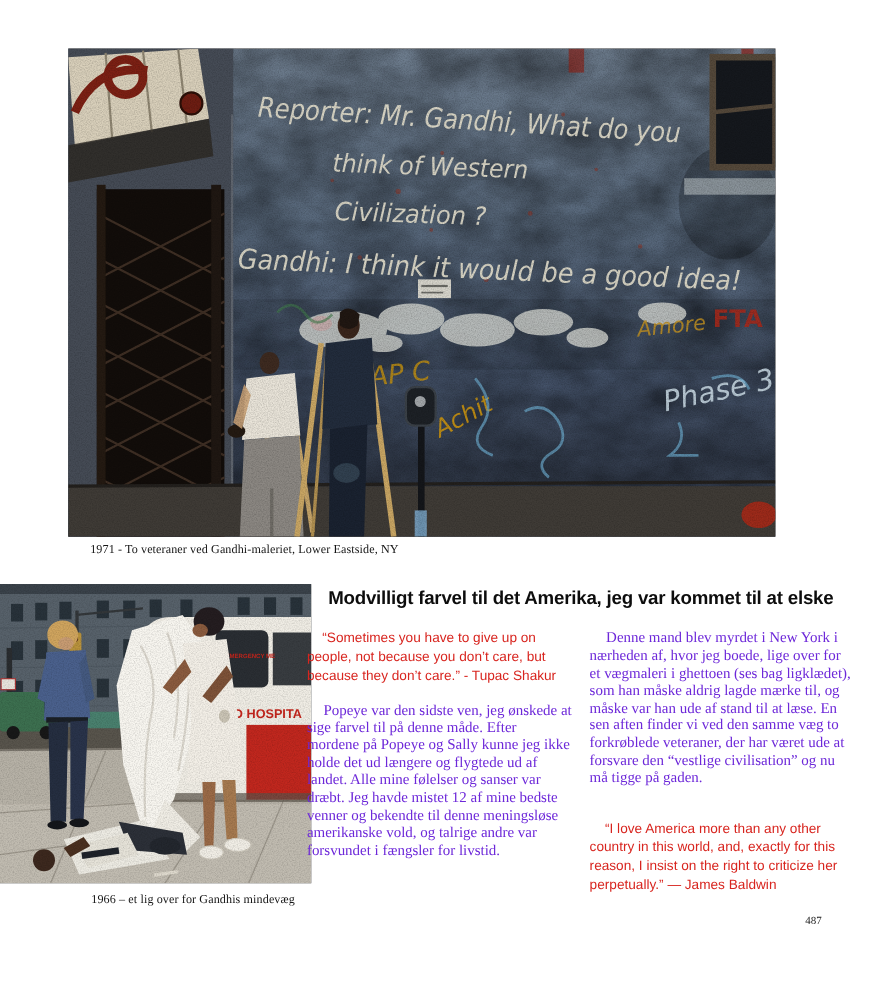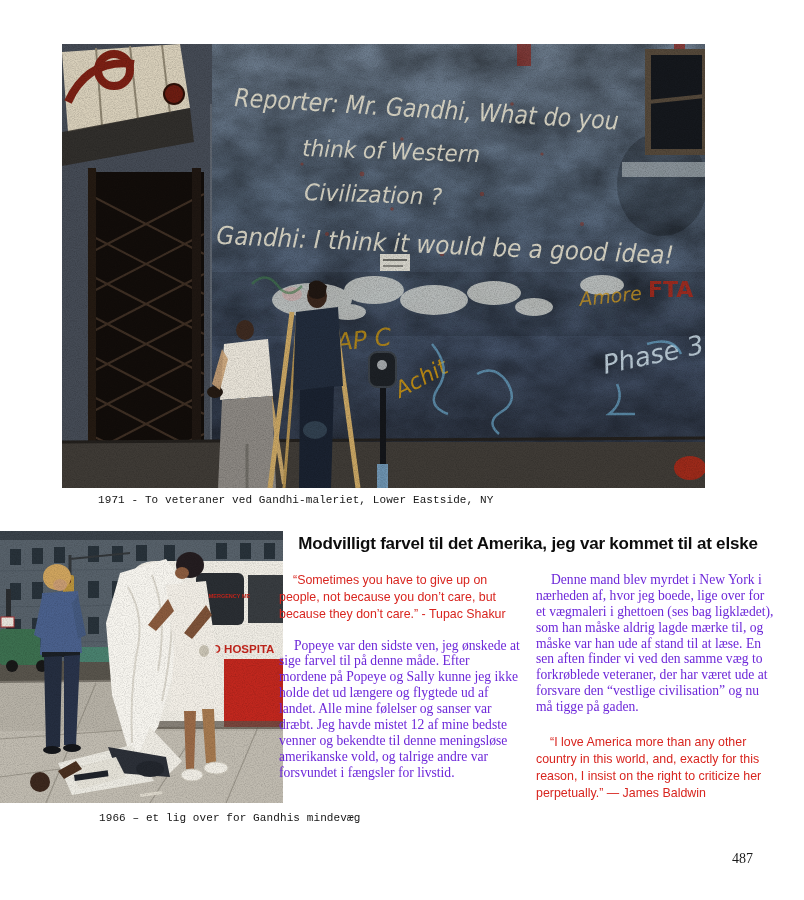--- a/index.html
+++ b/index.html
@@ -1,36 +1,36 @@
 <!DOCTYPE html>
 <html lang="da"><head>
 <meta charset="utf-8">
 <style>
   html,body{margin:0;padding:0;background:#ffffff;}
   body{width:804px;height:900px;position:relative;overflow:hidden;
        font-family:"Liberation Sans",sans-serif;}
   .photo{position:absolute;overflow:hidden;background:#555;}
   .photo svg{display:block;}
-  .caption{position:absolute;font-family:Liberation Mono, monospace;
-           font-size:11px;color:#151515;letter-spacing:.1px;margin-left:16px;}
+  .caption{position:absolute;font-family:Liberation Serif, serif;
+           font-size:11px;color:#151515;letter-spacing:.1px;}
   .article{position:absolute;left:279px;top:534px;width:498px;}
   .article h1{margin:0 0 18px 0;text-align:center;font-size:17px;
               font-weight:bold;color:#0d0d0d;letter-spacing:-.2px;
               font-family:"Liberation Sans",sans-serif;}
   .cols{display:flex;gap:16px;}
   .col{width:241px;}
   .quote{font-family:"Liberation Sans",sans-serif;font-size:12.4px;
          line-height:1.36;color:#d8251f;text-indent:14px;margin:0;}
   .bodytext{font-family:"Liberation Serif",serif;font-size:13.6px;
             line-height:1.17;color:#6d28d9;text-indent:15px;margin:0;
             hyphens:auto;}
   .col1 .quote{margin-bottom:15px;}
-  .col2 .quote{margin-top:19px;}
-  .pagenum{position:absolute;left:732px;top:851px;
-           font-family:"Liberation Serif",serif;font-size:14px;color:#1a1a1a;}
+  .col2 .quote{margin-top:30px;}
+  .pagenum{position:absolute;left:732px;top:832px;
+           font-family:"Liberation Serif",serif;font-size:10px;color:#1a1a1a;}
   .mural{font-family:"DejaVu Sans",sans-serif;font-style:italic;
          fill:#ddd9c8;opacity:.95;}
   .graf{font-family:"DejaVu Sans",sans-serif;font-style:italic;}
 </style>
 </head>
 <body>
 
 <div class="photo" style="left:62px;top:44px;width:643px;height:444px;">
   <svg width="643" height="444" viewBox="0 0 643 444">
     <defs>

